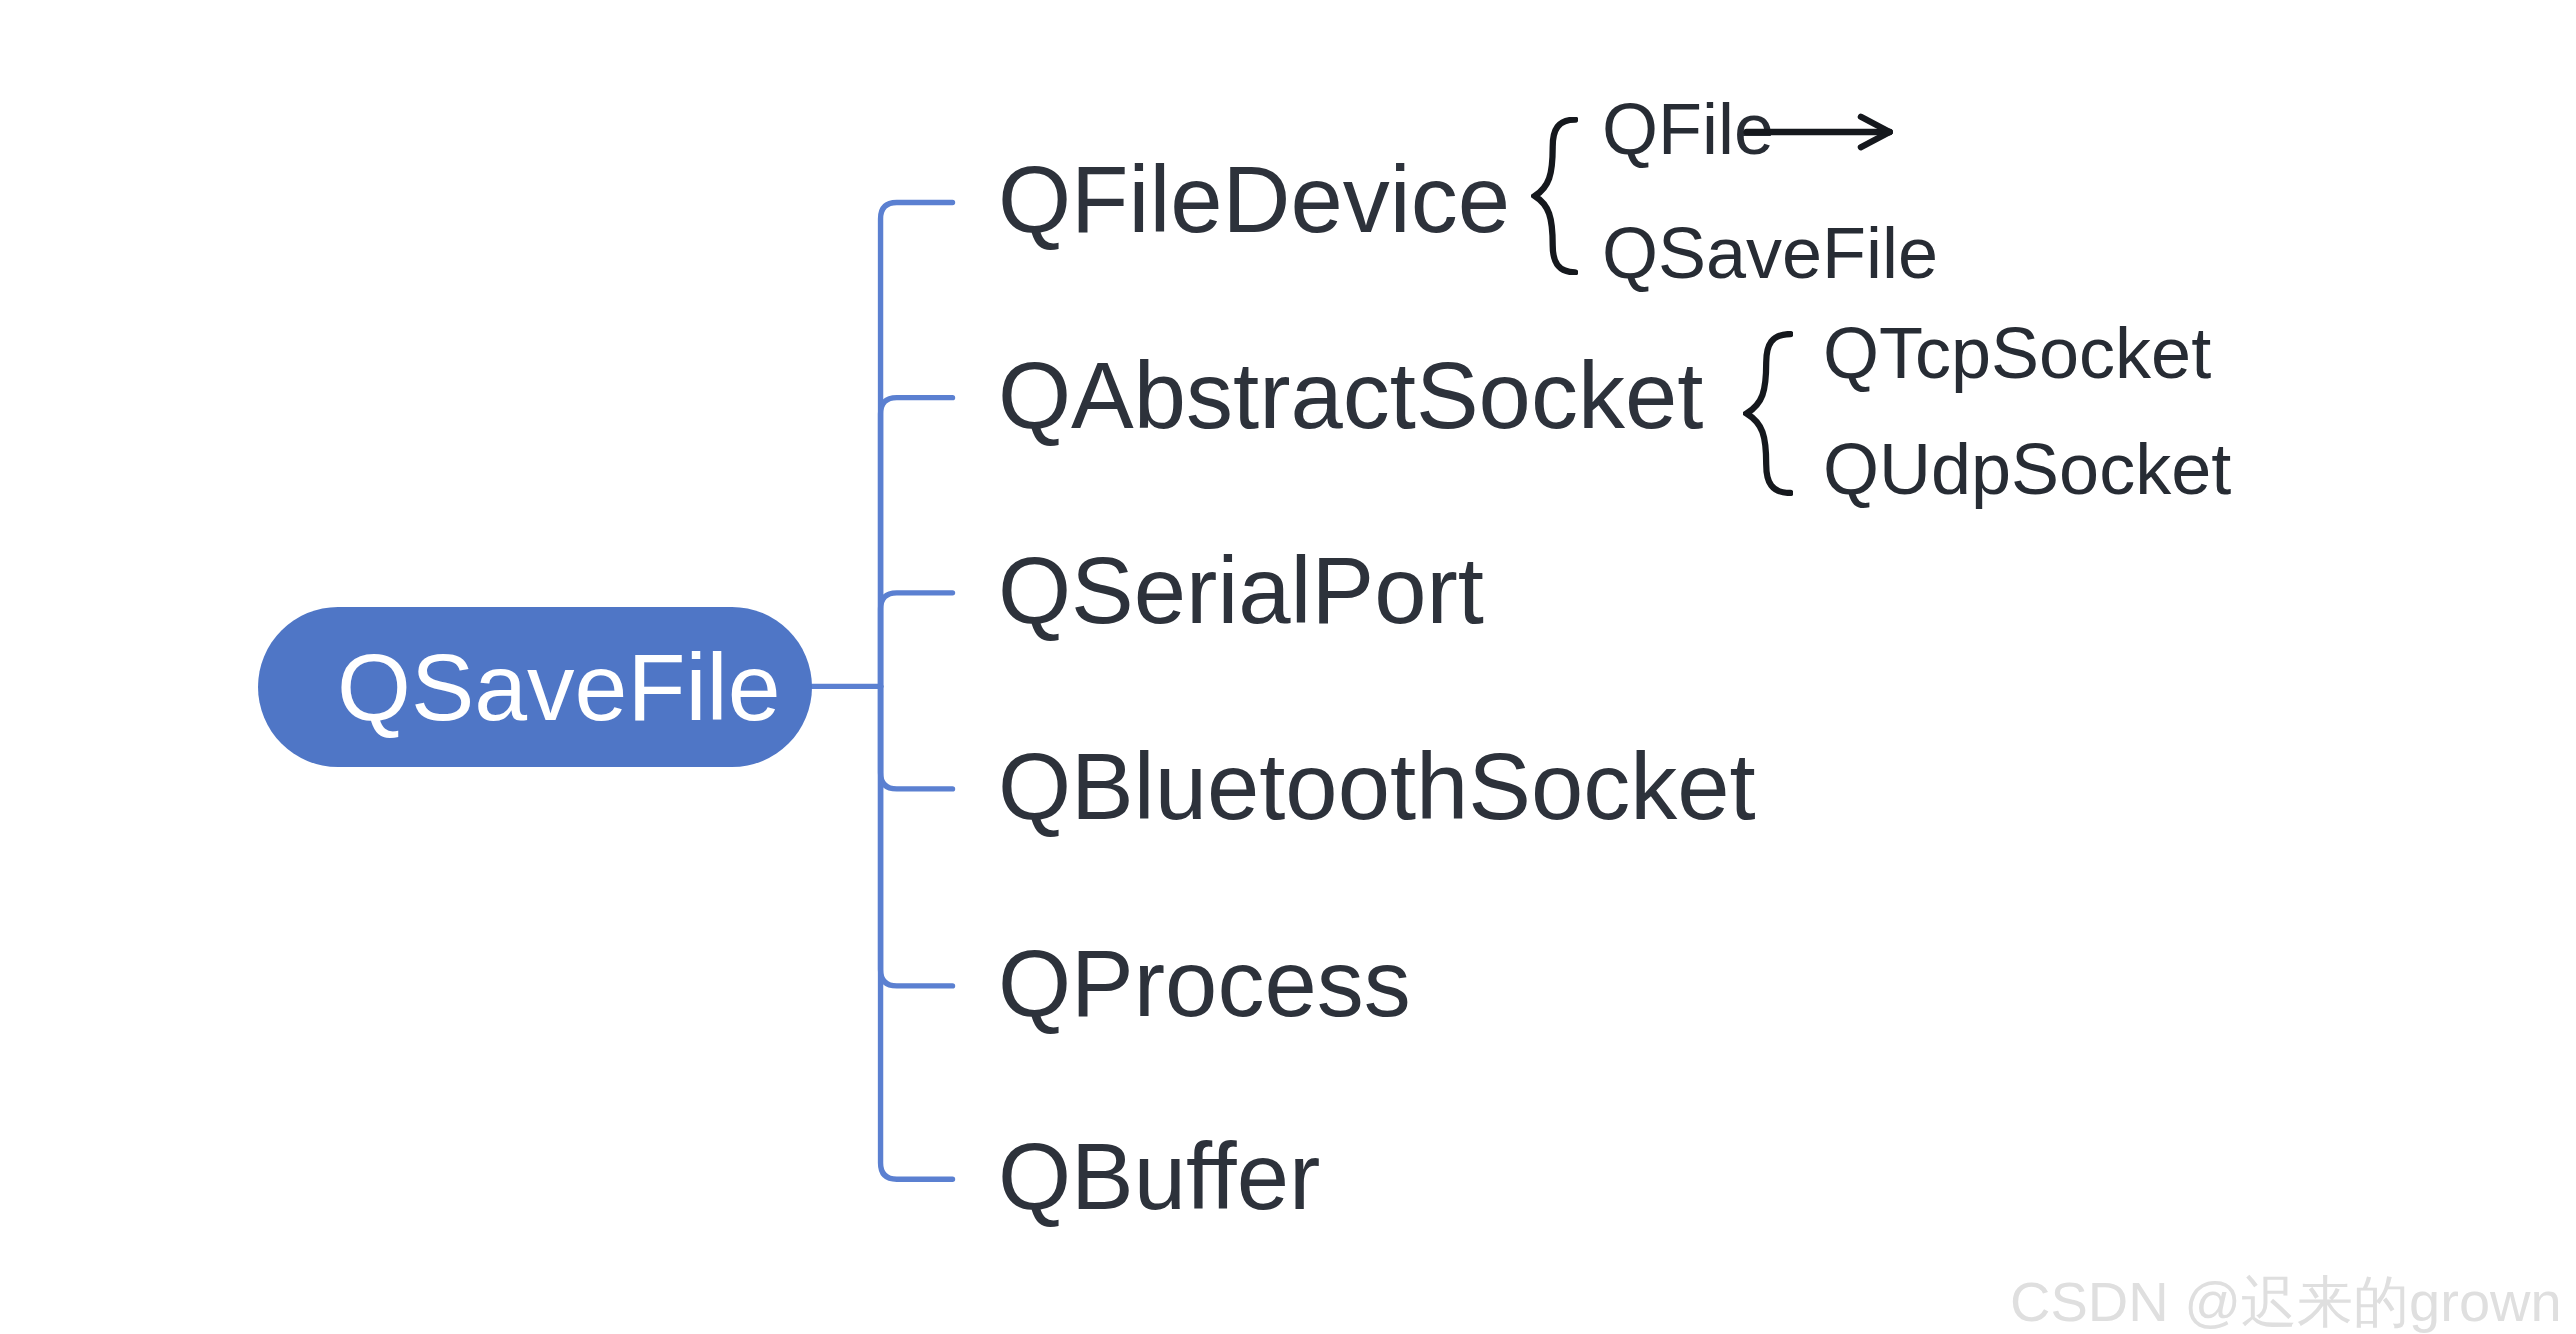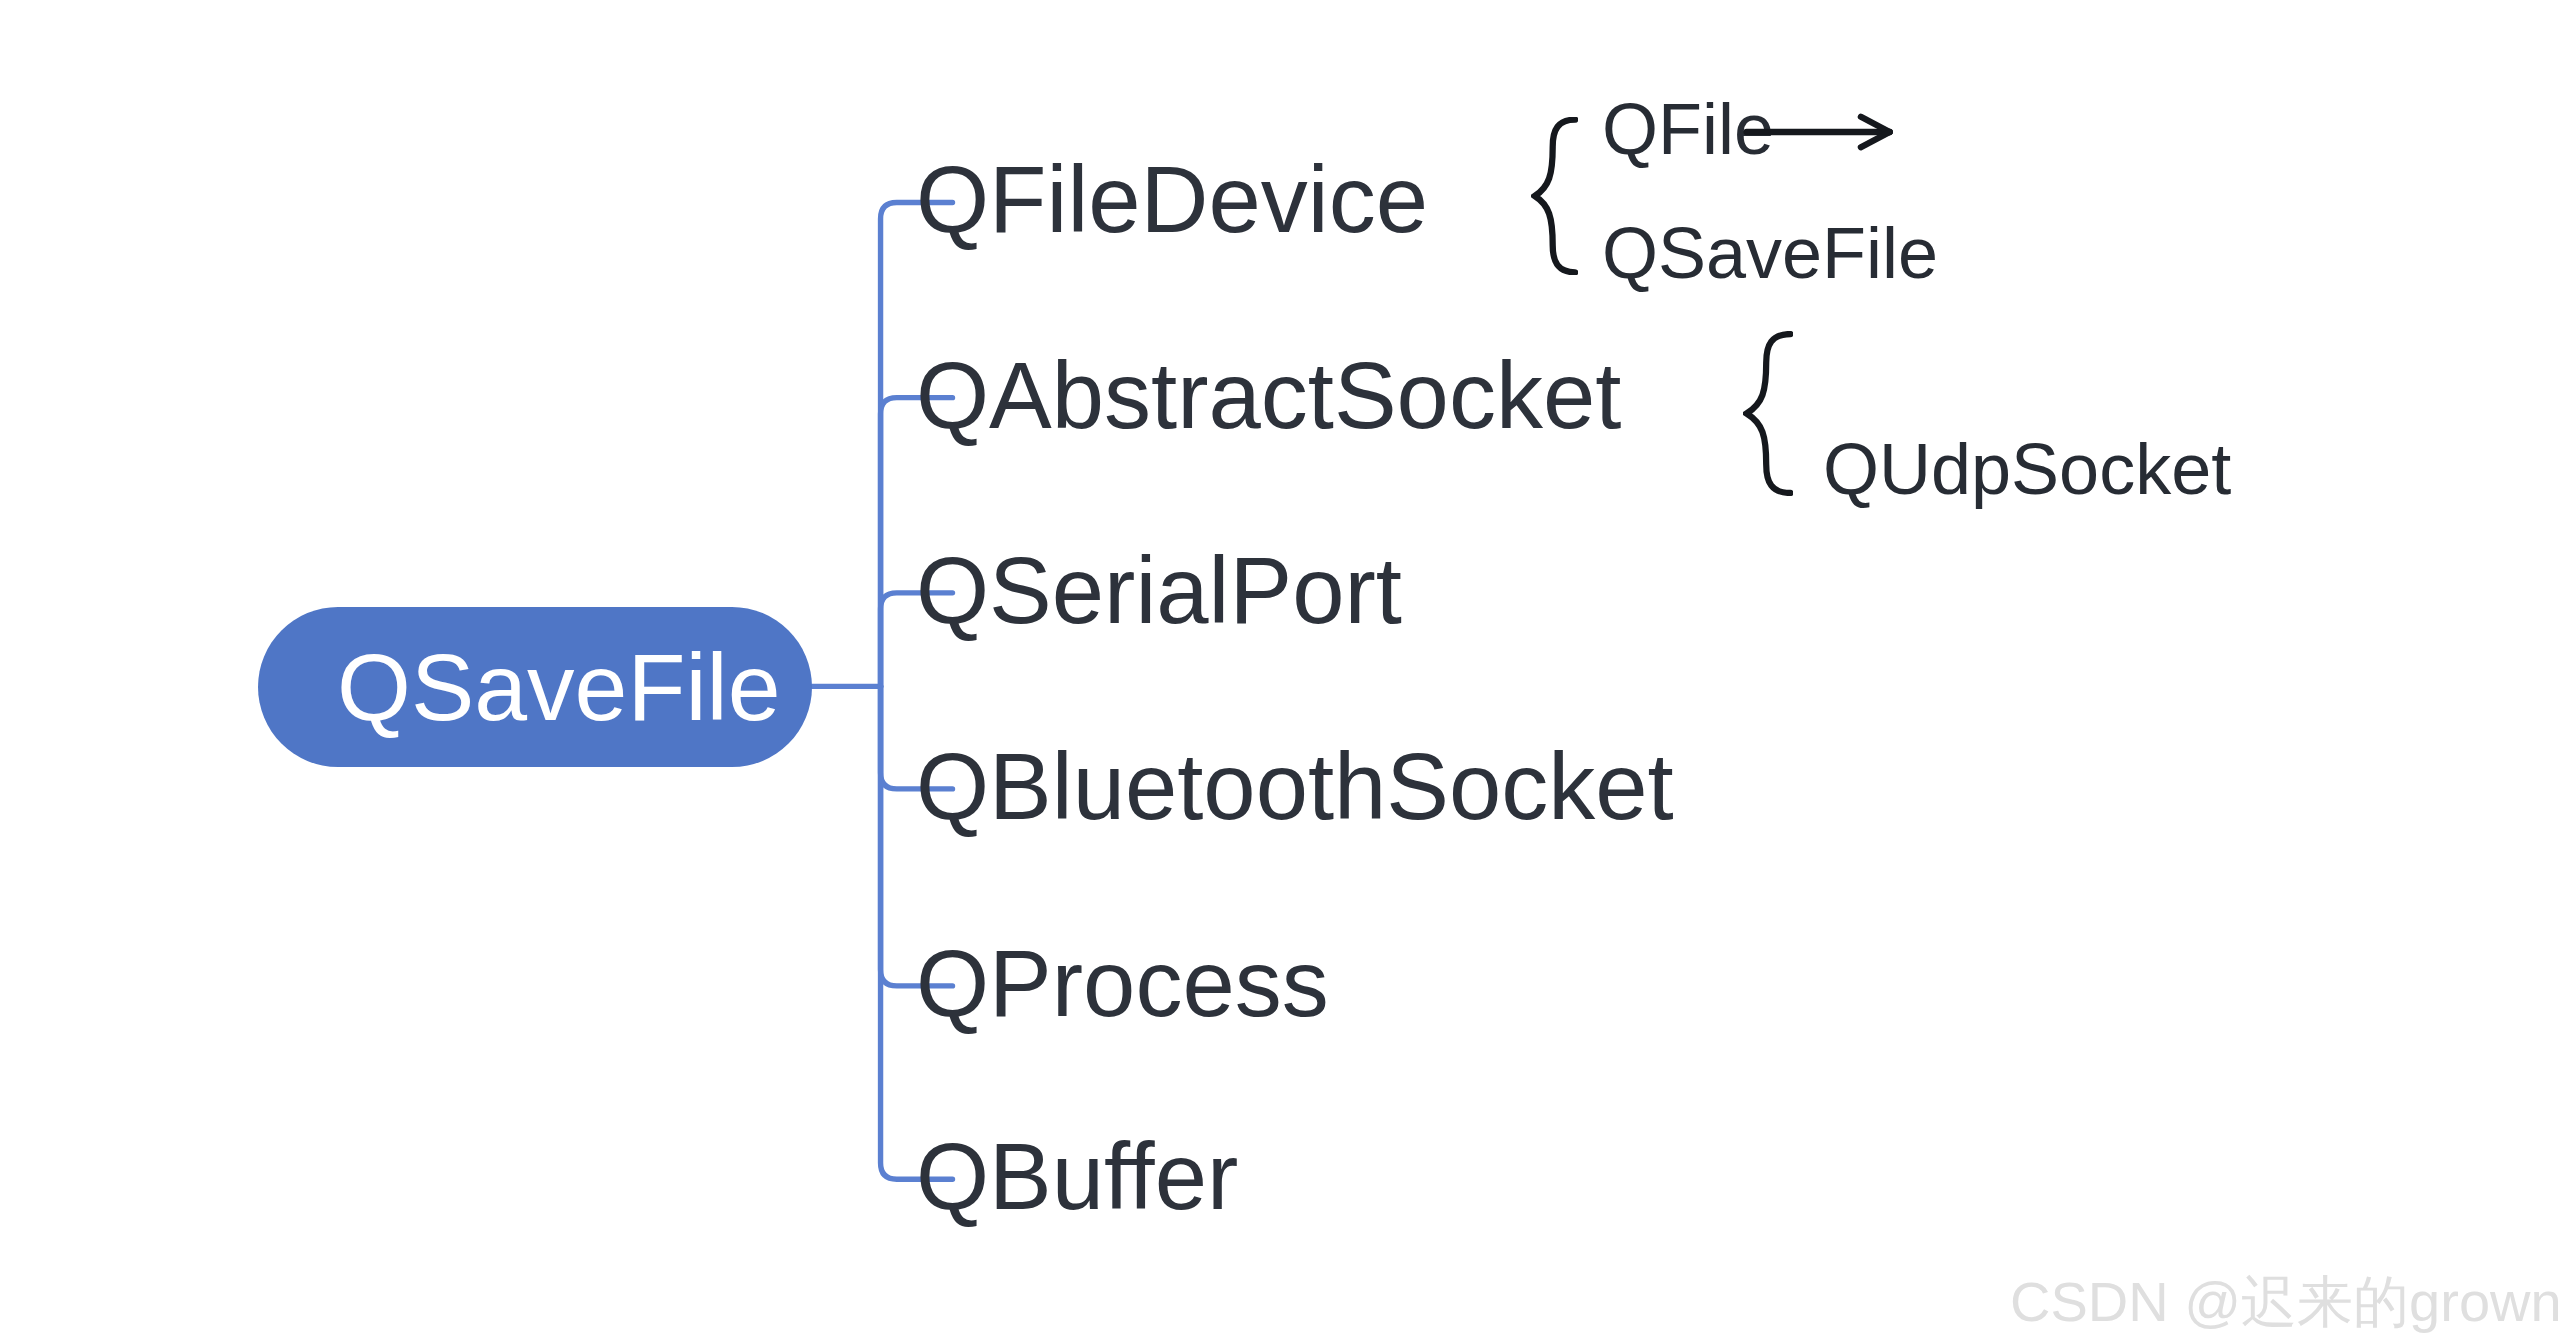--- a/index.html
+++ b/index.html
@@ -44,21 +44,21 @@
     height: 100%;
     line-height: 160px;
     padding-left: 79px;
     box-sizing: border-box;
     font-size: 95px;
     color: #ffffff;
     white-space: nowrap;
   }
   .branch-label {
     position: absolute;
-    left: 916px;
+    left: 998px;
     transform: translateY(-52%);
     font-size: 94px;
     color: #2d323b;
     white-space: nowrap;
   }
   .child-label {
     position: absolute;
     transform: translateY(-52%);
     font-size: 72px;
     color: #272c34;
@@ -123,18 +123,19 @@
   <svg class="arrow" style="left:1743px; top:112px" width="153" height="40" viewBox="0 0 170 44" aria-hidden="true">
     <line x1="4" y1="22" x2="163" y2="22"></line>
     <line x1="163" y1="22" x2="131" y2="5"></line>
     <line x1="163" y1="22" x2="131" y2="39"></line>
   </svg>
   <div class="child-label" style="left:1602px; top:255px">QSaveFile</div>
 
   <svg class="brace" style="left:1743px; top:331px" width="50" height="165" viewBox="0 0 56 184" aria-hidden="true">
     <path d="M 53 3 C 32 3 26 15 26 35 C 26 67 22 81 4 92 C 22 103 26 117 26 149 C 26 169 32 181 53 181"></path>
   </svg>
+  <div class="child-label" style="left:1823px; top:355px">QTcpSocket</div>
   <div class="child-label" style="left:1823px; top:471px">QUdpSocket</div>
 
   <div class="watermark">CSDN @迟来的grown</div>
 
 </div>
 
 
 </body></html>

